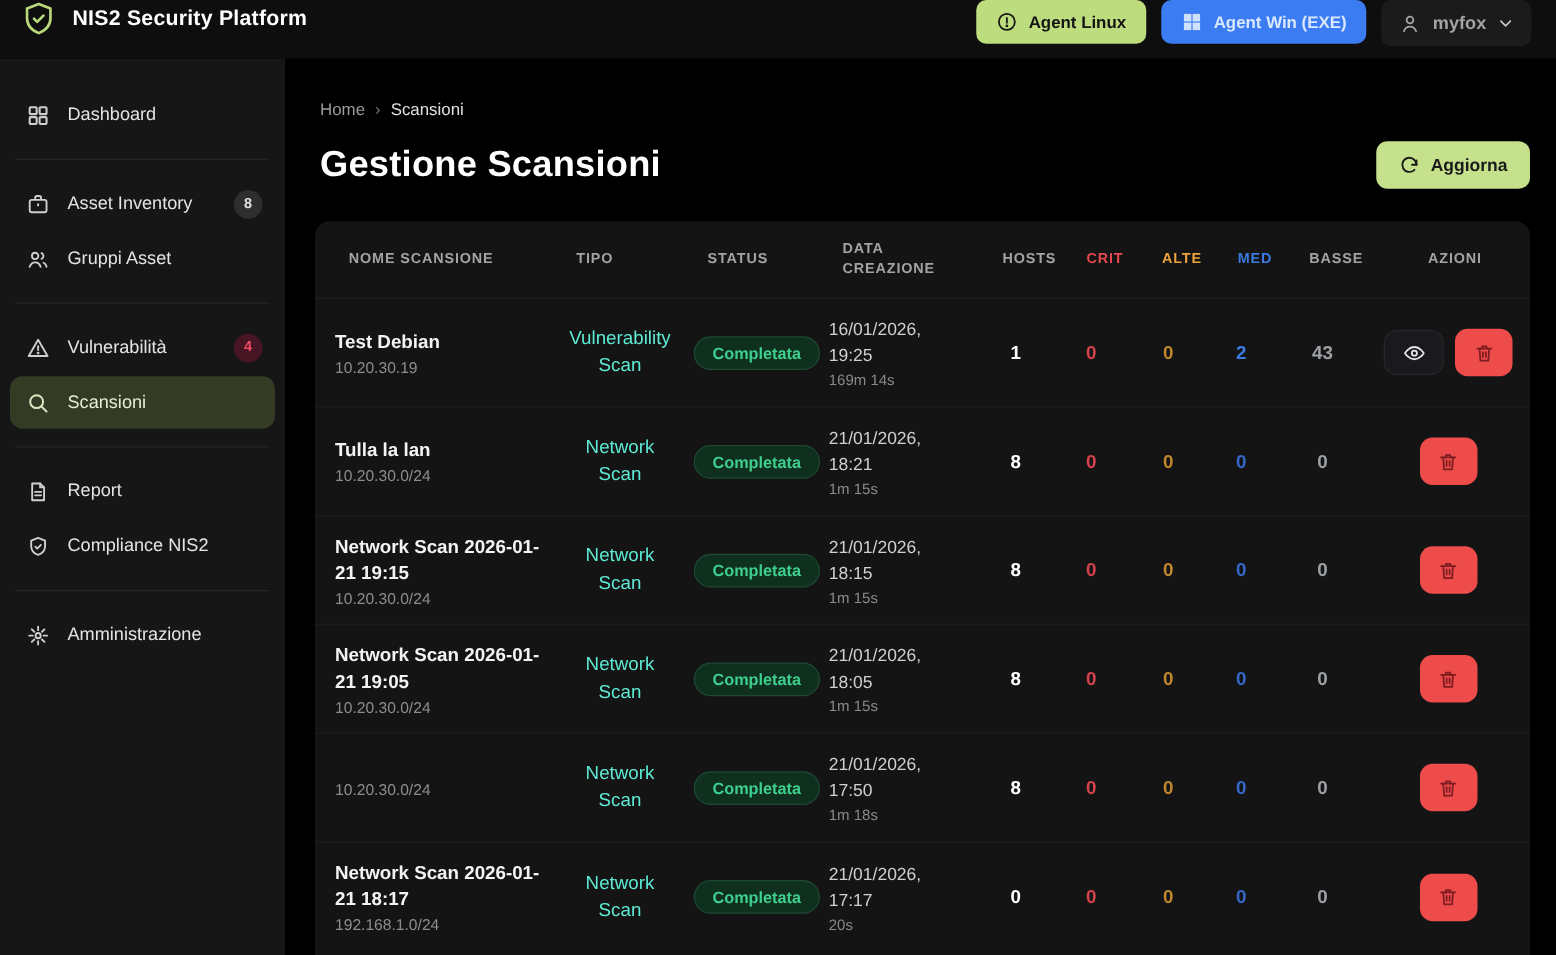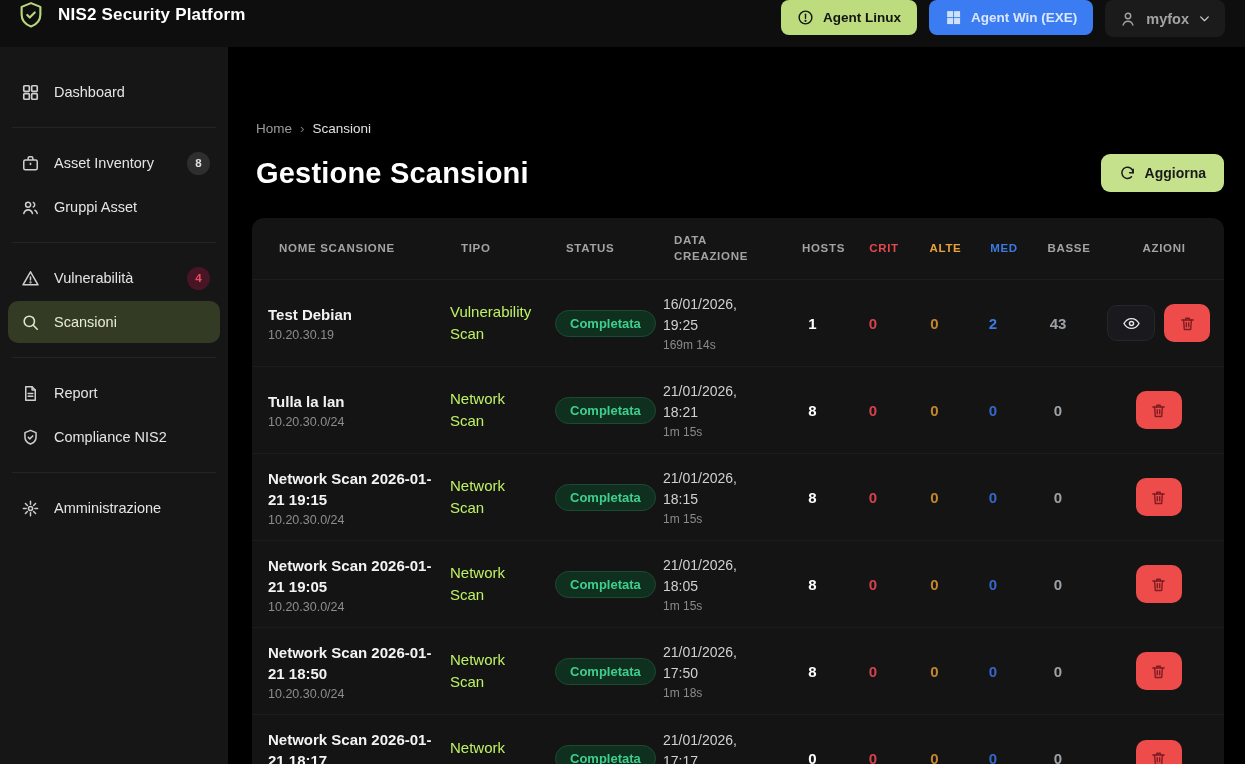--- a/index.html
+++ b/index.html
@@ -56,21 +56,21 @@
     display: flex; align-items: center; justify-content: center;
     font-size: 11.5px; font-weight: 700;
   }
   .badge-gray { background: #2e2e2e; color: #e0e0e0; }
   .badge-red  { background: #471523; color: #ef4b63; }
   .side-divider { height: 1px; background: #242424; margin: 14px 4px; }
 
   
   .breadcrumb {
     padding-top: 33px; font-size: 13.5px; color: #9b9b9b;
-    display: flex; gap: 8px; align-items: center; margin-left: 4px; margin-top: 41px;
+    display: flex; gap: 8px; align-items: center; margin-left: 4px;
   }
   .breadcrumb .crumb-current { color: #e0e0e0; }
   .breadcrumb .crumb-sep { color: #777; }
   .page-head { display: flex; align-items: center; margin-top: 18px; margin-left: 4px; }
   .page-title { font-size: 29px; font-weight: 700; color: #fff; letter-spacing: .2px; }
   .page-head-spacer { flex: 1; }
   .btn-refresh {
     background: #c6e18b; color: #1a1a1a; height: 38px; border-radius: 9px;
     font-size: 14px; padding: 0 18px;
   }
@@ -94,21 +94,21 @@
   .th-crit { color: #e5484d; }
   .th-alte { color: #eba23a; }
   .th-med  { color: #3b7ae0; }
   .th-data { max-width: 92px; }
 
   .trow { height: 87px; border-bottom: 1px solid #1c1c1c; }
   .trow:last-child { border-bottom: none; }
 
   .scan-name { font-size: 15px; font-weight: 600; color: #f3f3f3; max-width: 165px; line-height: 1.4; }
   .scan-target { font-size: 12.5px; color: #8d8d8d; margin-top: 3px; }
-  .scan-type { font-size: 15px; color: #bef264; max-width: 92px; line-height: 1.45; }
+  .scan-type { font-size: 15px; color: #5eead4; max-width: 92px; line-height: 1.45; text-align: center; }
   .status-pill {
     display: inline-flex; align-items: center; background: #10301f;
     border: 1px solid #1d4a33; color: #3ecf8e; border-radius: 999px;
     font-size: 13px; font-weight: 700; padding: 5px 14px;
   }
   .scan-date { font-size: 14px; color: #d0d0d0; max-width: 95px; line-height: 1.5; }
   .scan-duration { font-size: 12px; color: #8a8a8a; margin-top: 2px; }
 
   .num { font-size: 15px; font-weight: 600; }
   .num-hosts { color: #fff; font-weight: 700; }
@@ -441,21 +441,20 @@
                 <path d="M6.5 7l1 13.5h9l1-13.5"></path>
                 <line x1="10.3" y1="11" x2="10.3" y2="16.5"></line>
                 <line x1="13.7" y1="11" x2="13.7" y2="16.5"></line>
             </svg>
           </button>
         </div>
       </div>
 
       <div class="grid-row trow">
         <div class="td">
-          <div class="scan-name">Network Scan 2026-01-21 18:50</div>
           <div class="scan-target">10.20.30.0/24</div>
         </div>
         <div class="td scan-type">Network Scan</div>
         <div class="td"><span class="status-pill">Completata</span></div>
         <div class="td">
           <div class="scan-date">21/01/2026, 17:50</div>
           <div class="scan-duration">1m 18s</div>
         </div>
         <div class="td center num num-hosts">8</div>
         <div class="td center num num-crit">0</div>

